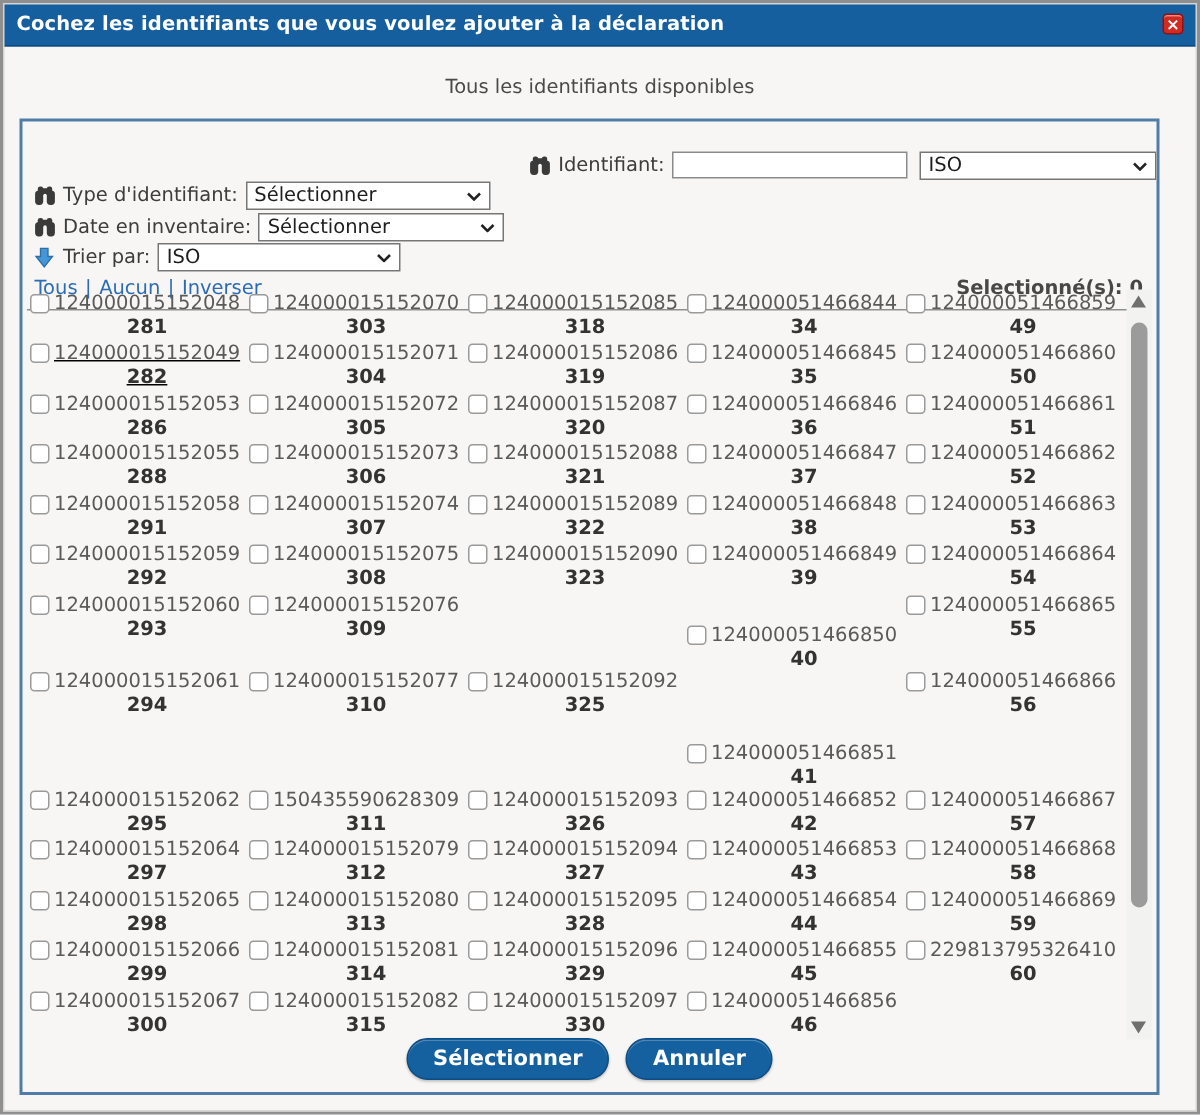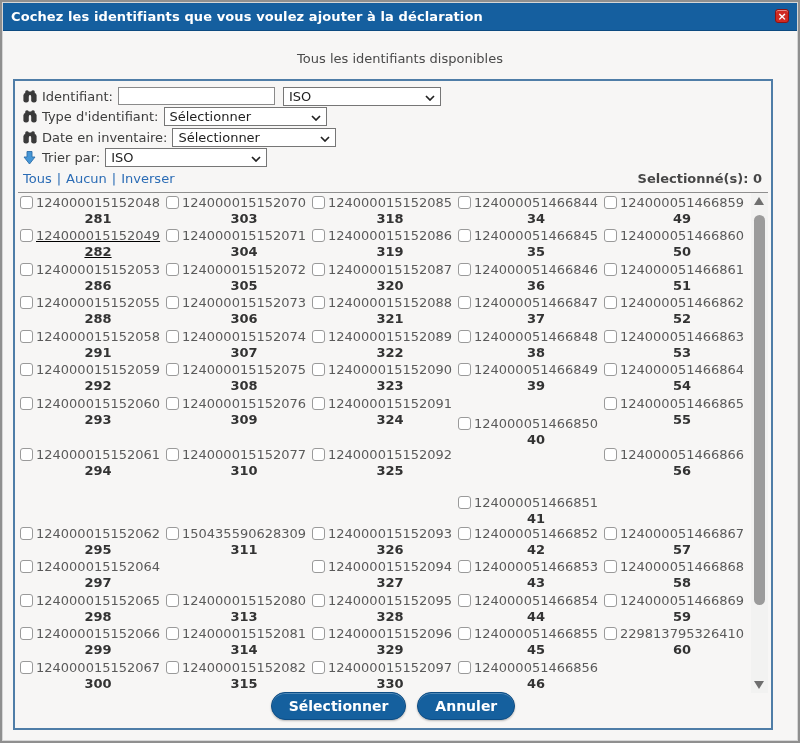--- a/index.html
+++ b/index.html
@@ -29,21 +29,21 @@
 
   .panel{
     position:absolute; left:11px; top:77px; width:760px; height:651px;
     border:2px solid #4f7da7; background:#f7f6f5;
   }
 
   .filter-row{
     display:flex; align-items:center; height:18px; margin:0 0 2.5px 7px;
     font-size:13px; color:#3d3d3d; gap:5px;
   }
-  .filter-row:first-child{ margin-top:6px; }
+  .filter-row:first-child{ margin-top:20px;justify-content:flex-end; }
   .ficon{ width:15px; display:flex; justify-content:center; }
   .txt-input{
     width:157px; height:18px; border:1px solid #8a8a8a; background:#fff;
     font-family:inherit; font-size:12px; padding:0 4px;
   }
   .selectbox{
     height:19px; background:#fff; border:1px solid #767676; display:flex;
     align-items:center; justify-content:space-between; padding:0 5px;
     font-size:13px; color:#1e1e1e; cursor:default;
   }
@@ -354,20 +354,27 @@
           </label>
           <div class="suffix">310</div>
         </div>
         <div class="cell" style="grid-area: 9 / 2;">
           <label class="cid">
             <input type="checkbox" style="">
             <span>150435590628309</span>
           </label>
           <div class="suffix">311</div>
         </div>
+        <div class="cell" style="grid-area: 10 / 2;">
+          <label class="cid">
+            <input type="checkbox" style="">
+            <span>124000015152079</span>
+          </label>
+          <div class="suffix">312</div>
+        </div>
         <div class="cell" style="grid-area: 11 / 2;">
           <label class="cid">
             <input type="checkbox" style="">
             <span>124000015152080</span>
           </label>
           <div class="suffix">313</div>
         </div>
         <div class="cell" style="grid-area: 12 / 2;">
           <label class="cid">
             <input type="checkbox" style="">
@@ -416,27 +423,20 @@
             <span>124000015152089</span>
           </label>
           <div class="suffix">322</div>
         </div>
         <div class="cell" style="grid-area: 6 / 3;">
           <label class="cid">
             <input type="checkbox" style="">
             <span>124000015152090</span>
           </label>
           <div class="suffix">323</div>
-        </div>
-        <div class="cell" style="grid-area: 7 / 3;">
-          <label class="cid">
-            <input type="checkbox" style="">
-            <span>124000015152091</span>
-          </label>
-          <div class="suffix">324</div>
         </div>
         <div class="cell" style="grid-area: 8 / 3;">
           <label class="cid">
             <input type="checkbox" style="">
             <span>124000015152092</span>
           </label>
           <div class="suffix">325</div>
         </div>
         <div class="cell" style="grid-area: 9 / 3;">
           <label class="cid">

